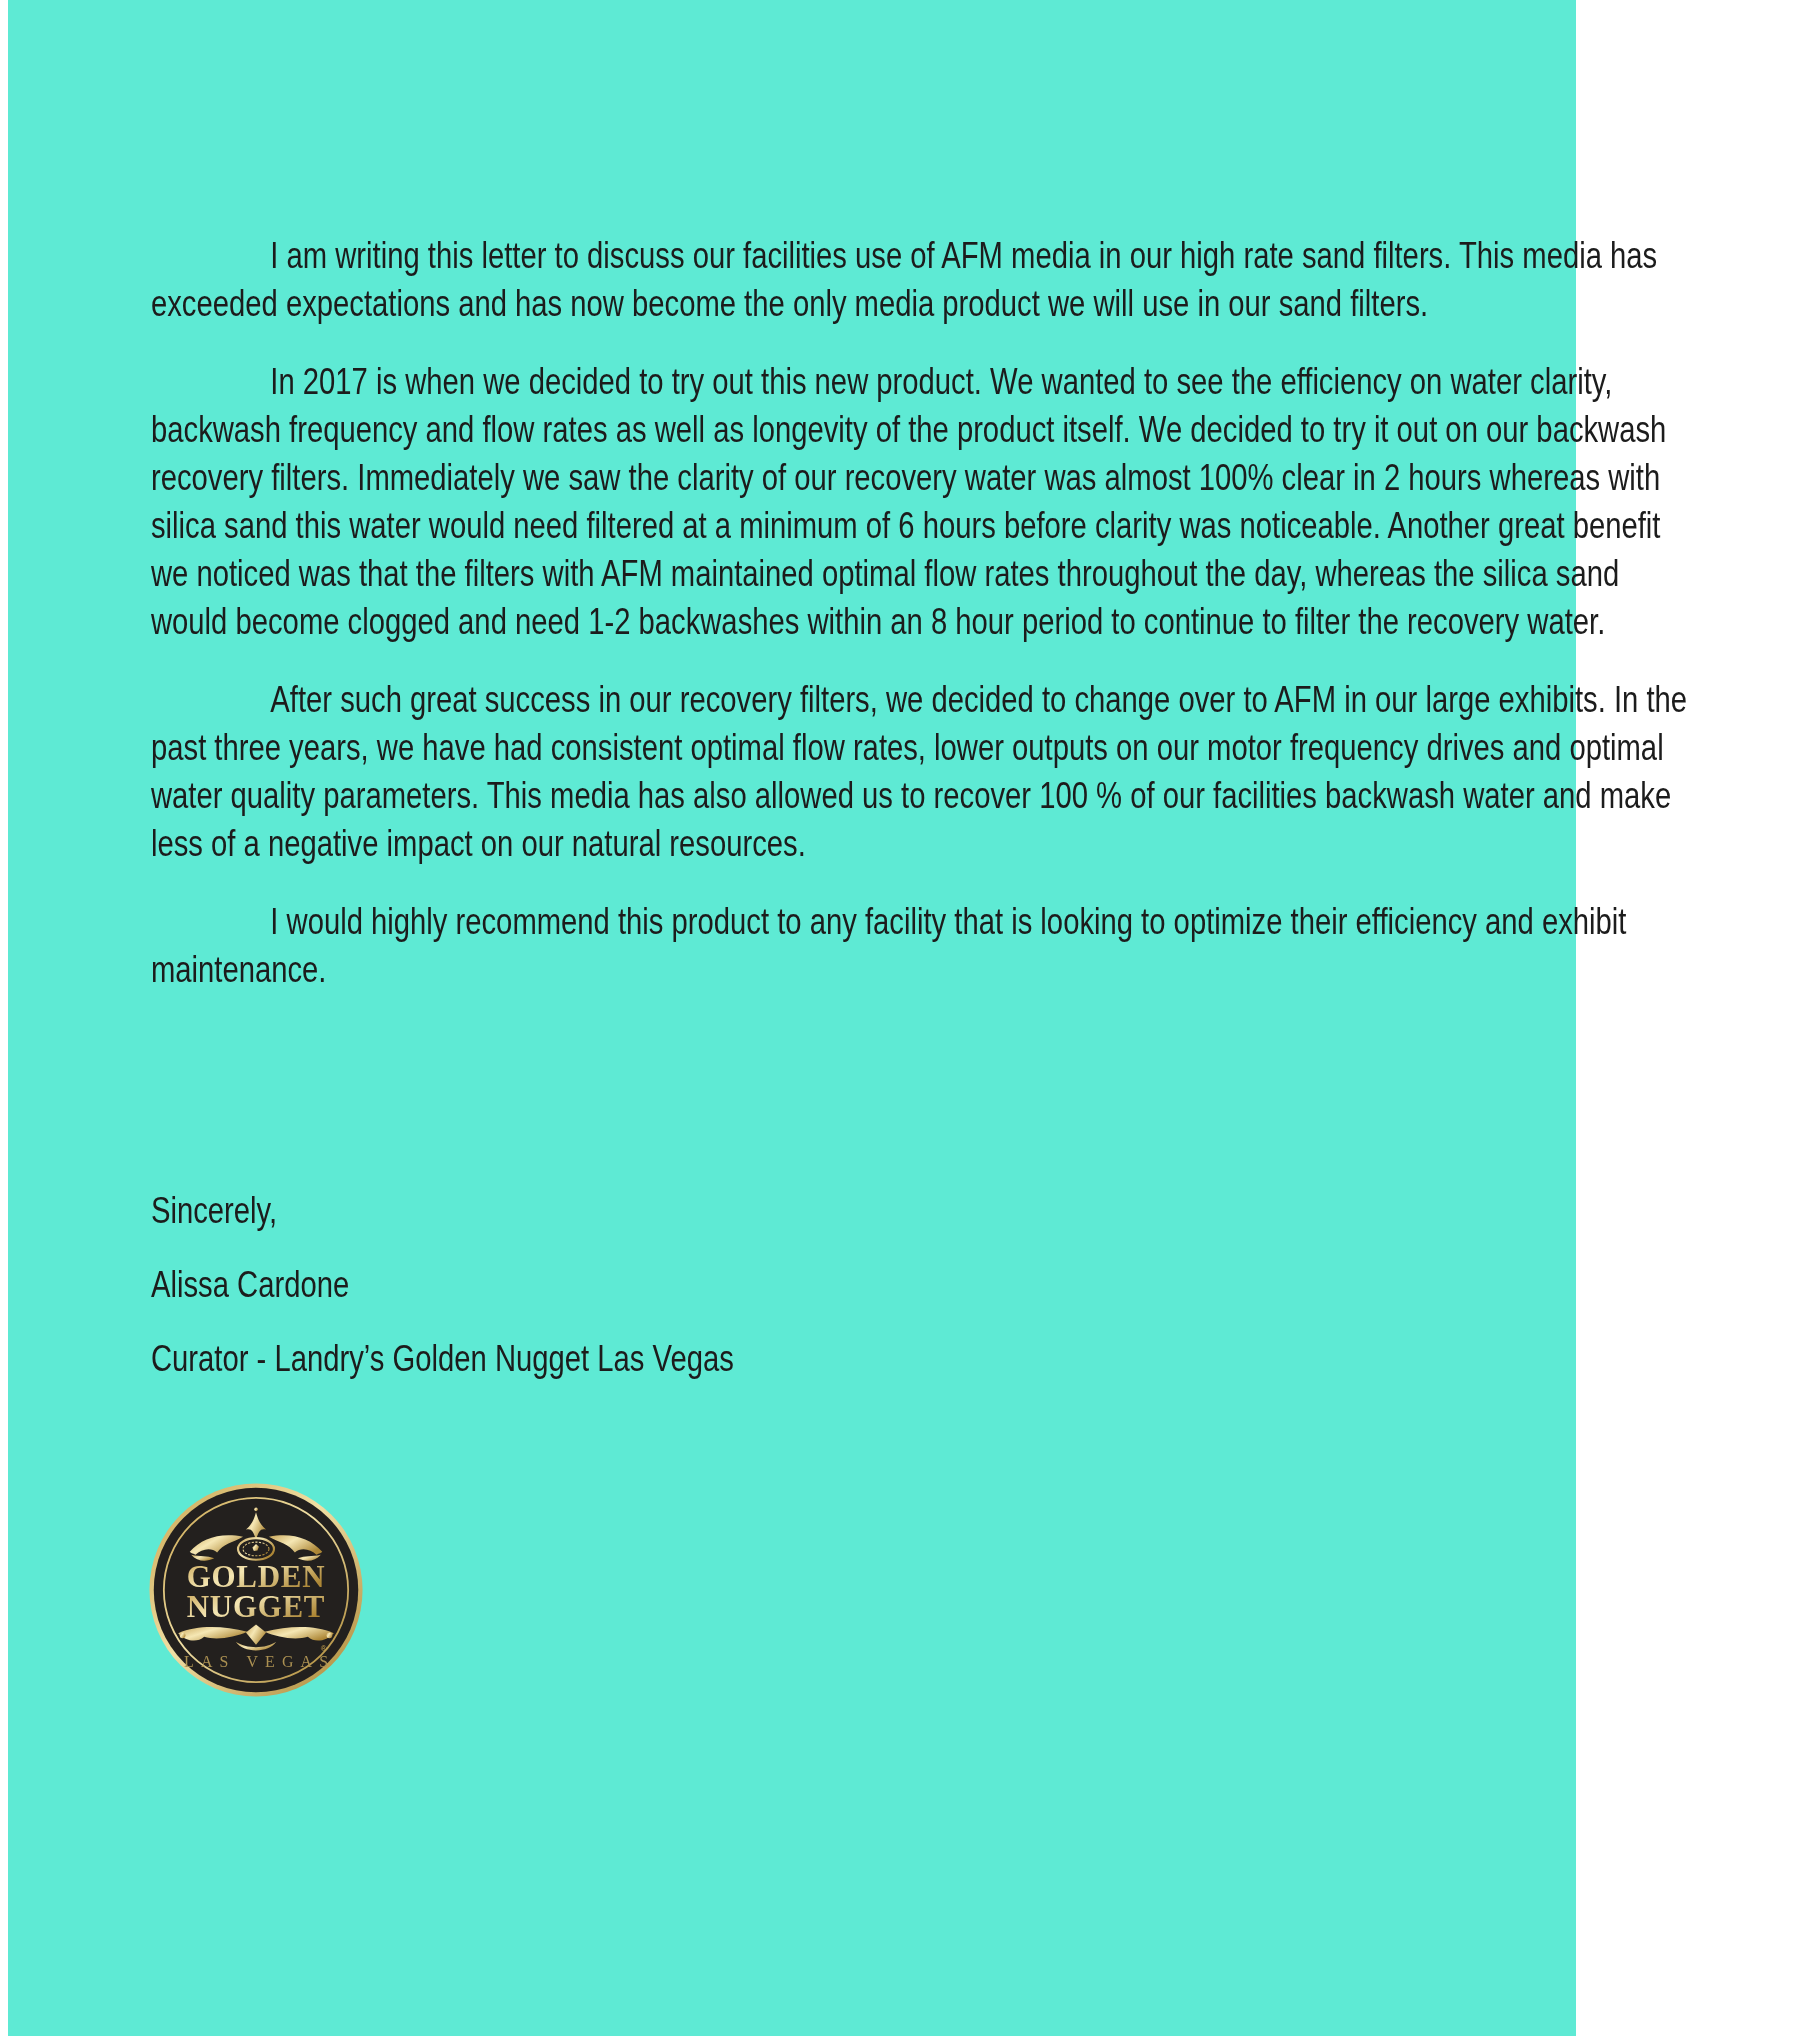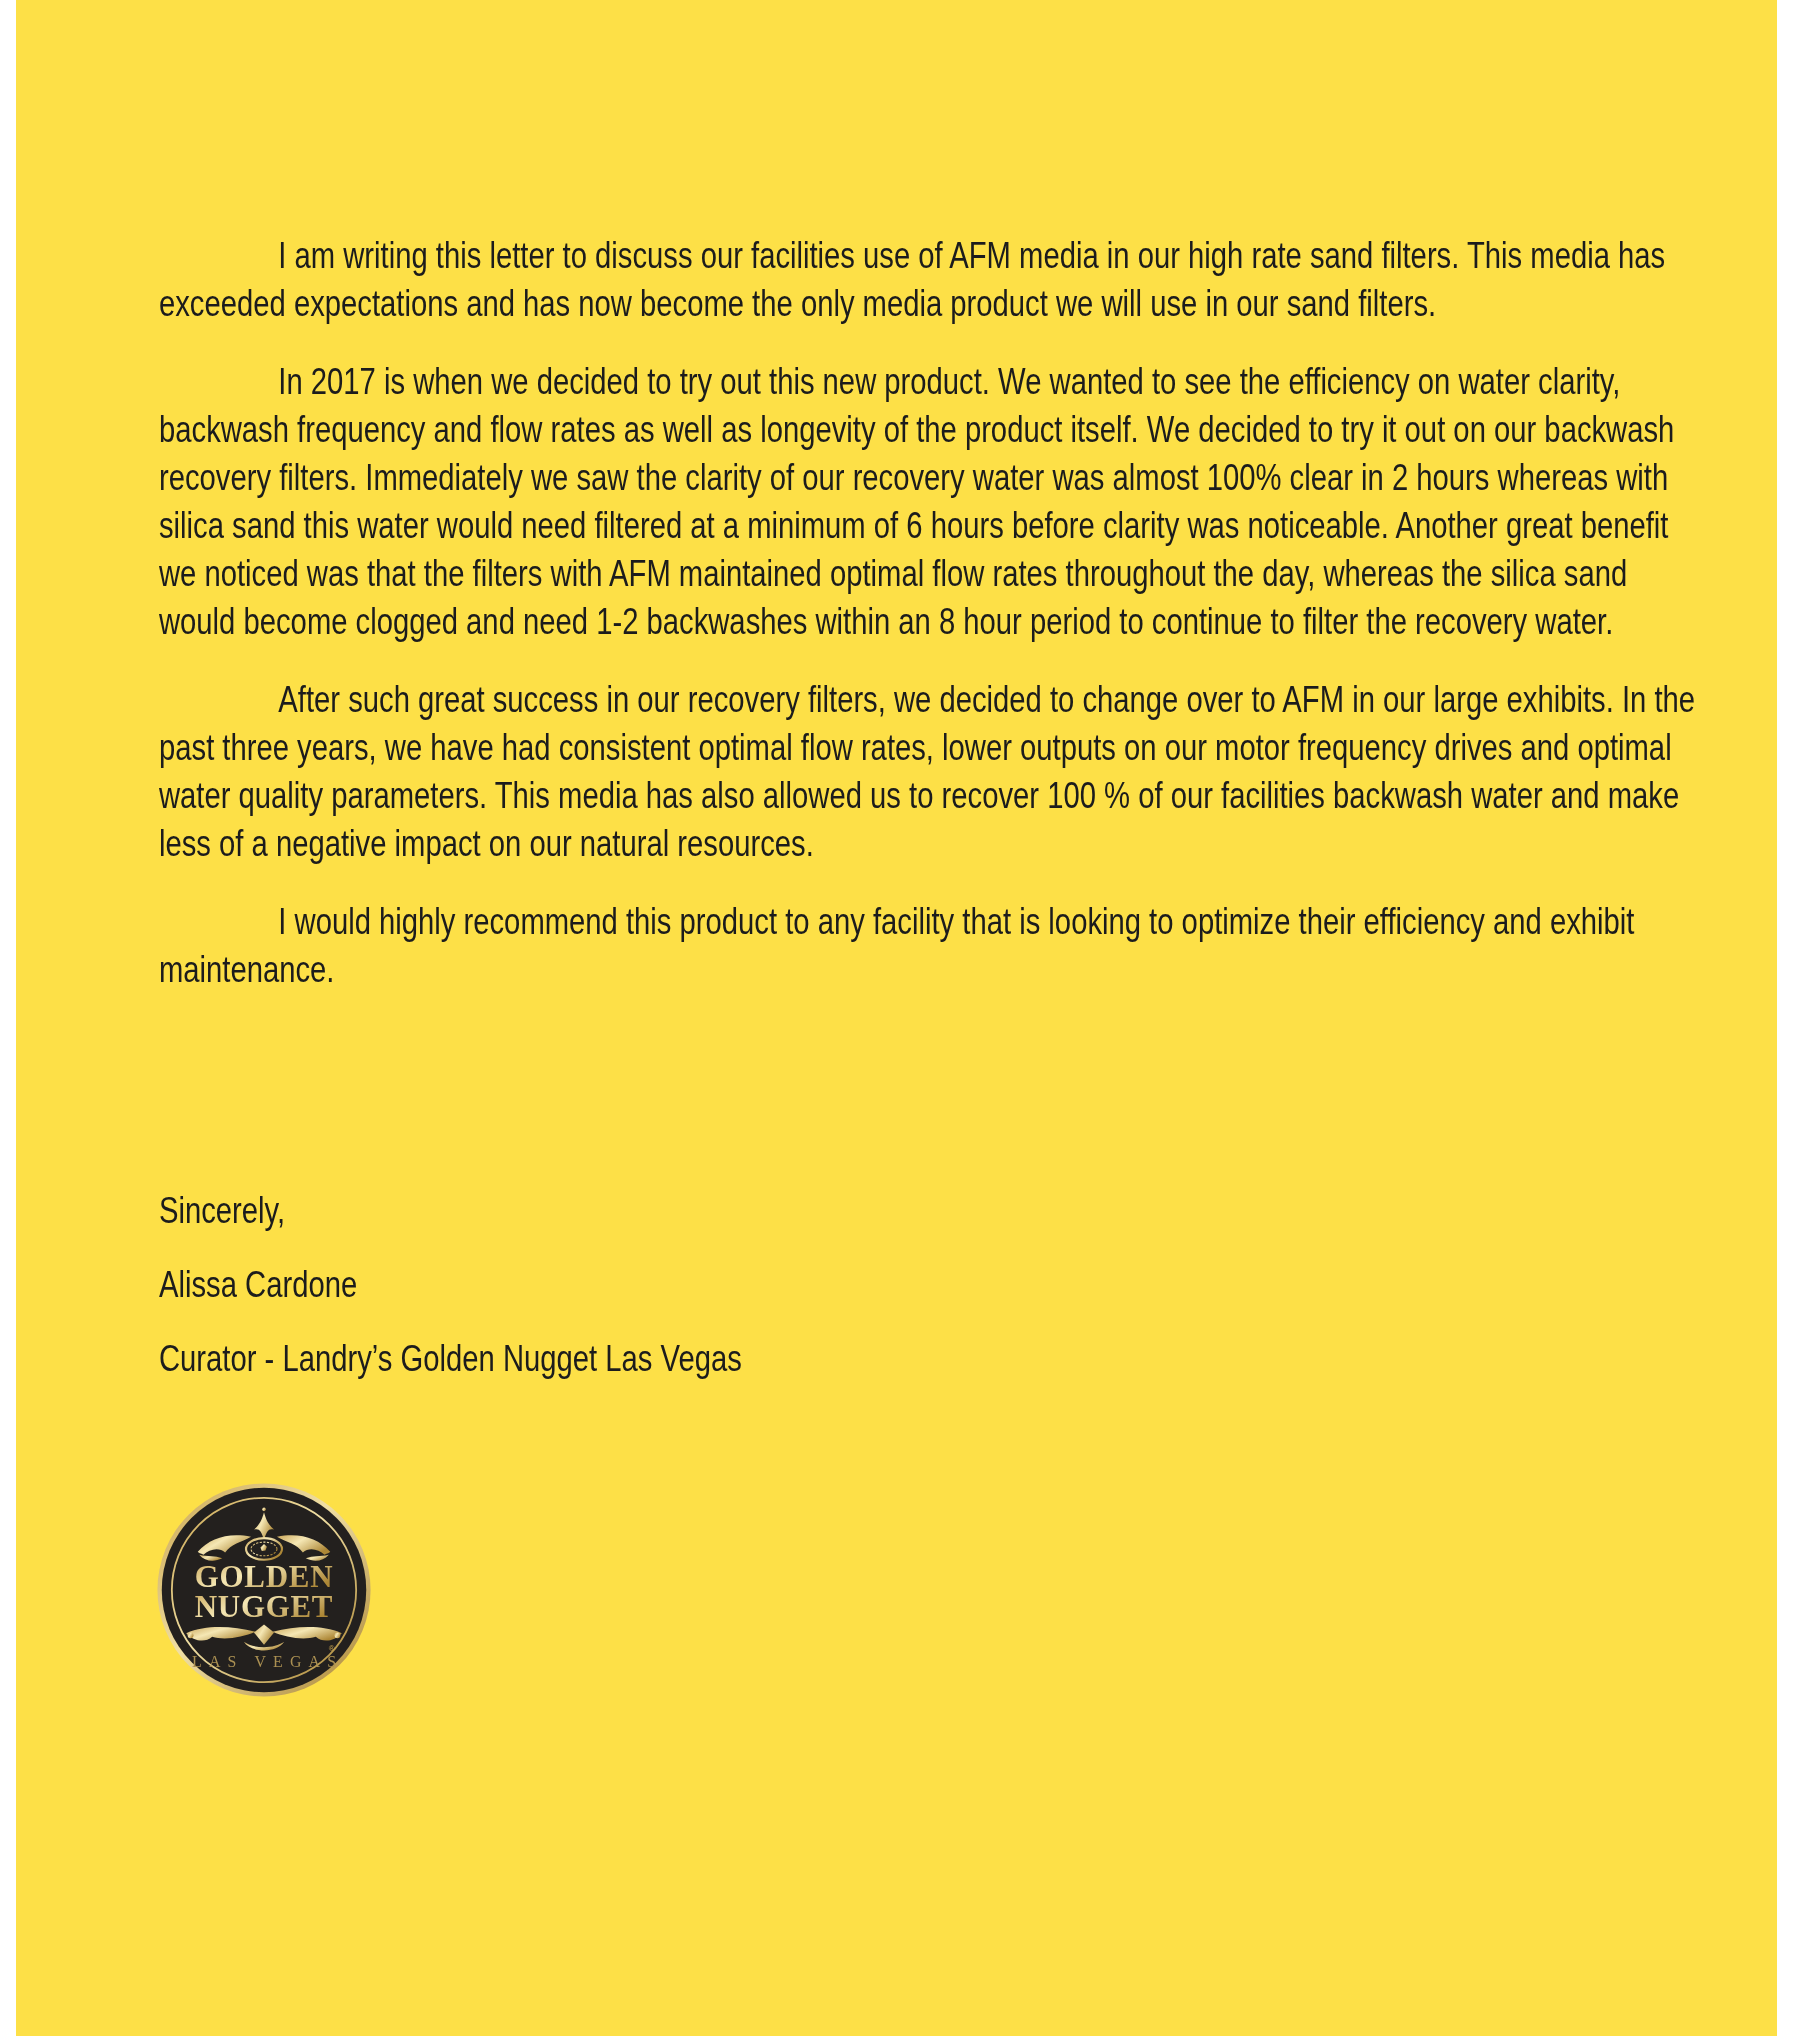--- a/index.html
+++ b/index.html
@@ -7,24 +7,24 @@
     padding: 0;
     background: #ffffff;
     width: 1812px;
     height: 2037px;
     overflow: hidden;
     position: relative;
     font-family: "Liberation Sans", sans-serif;
   }
   .page {
     position: absolute;
-    left: 16px; top: 0;
-    width: 1761px;
+    left: 8px; top: 0;
+    width: 1568px;
     height: 2037px;
-    background: #fde047;
+    background: #5eead4;
   }
   .letter-body {
     position: absolute;
     left: 143px;
     top: 232px;
     width: 1945px;
     transform: scaleX(0.79);
     transform-origin: 0 0;
     color: #1c1c1c;
     font-size: 37px;

